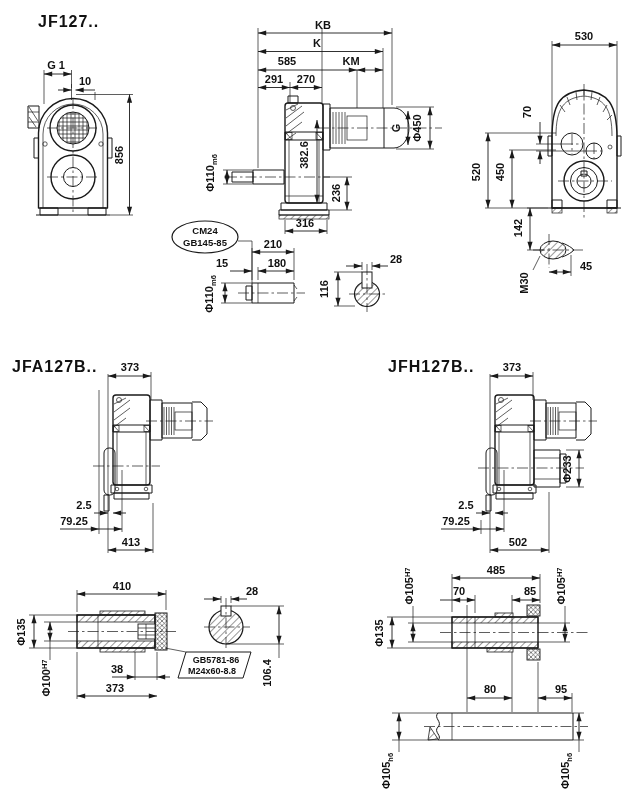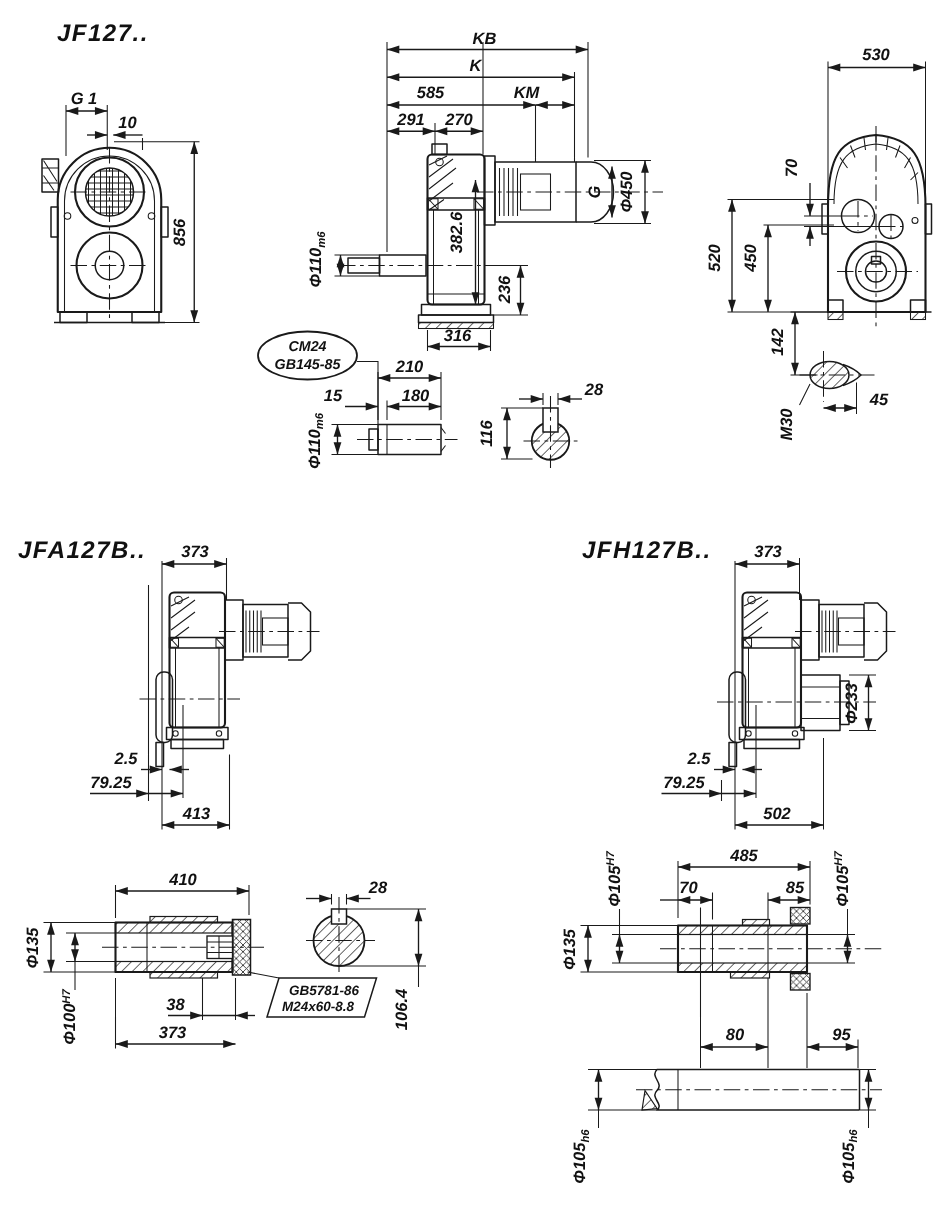--- a/index.html
+++ b/index.html
@@ -1,16 +1,16 @@
 <!DOCTYPE html>
 <html><head>
 <meta charset="utf-8">
 <style>
   html,body{margin:0;padding:0;background:#fff;}
-  #stage{position:relative;width:633px;height:803px;background:#fff;overflow:hidden;font-style:italic;}
+  #stage{position:relative;width:633px;height:803px;background:#fff;overflow:hidden;}
   svg{position:absolute;left:0;top:0;}
   text{font-family:"Liberation Sans",sans-serif;font-weight:bold;fill:#111;}
   .dt{font-size:11px;text-anchor:middle;}
   .tt{font-size:16px;text-anchor:start;letter-spacing:1px;}
   .st{font-size:9.5px;text-anchor:middle;}
   .ol{fill:none;stroke:#1a1a1a;stroke-width:1.4;stroke-linejoin:round;}
   .ml{fill:none;stroke:#1a1a1a;stroke-width:1;stroke-linejoin:round;}
   .tl{fill:none;stroke:#1a1a1a;stroke-width:0.7;}
   .dim{fill:none;stroke:#1a1a1a;stroke-width:0.9;}
   .cl{fill:none;stroke:#1a1a1a;stroke-width:0.7;stroke-dasharray:11 3 2.5 3;}

